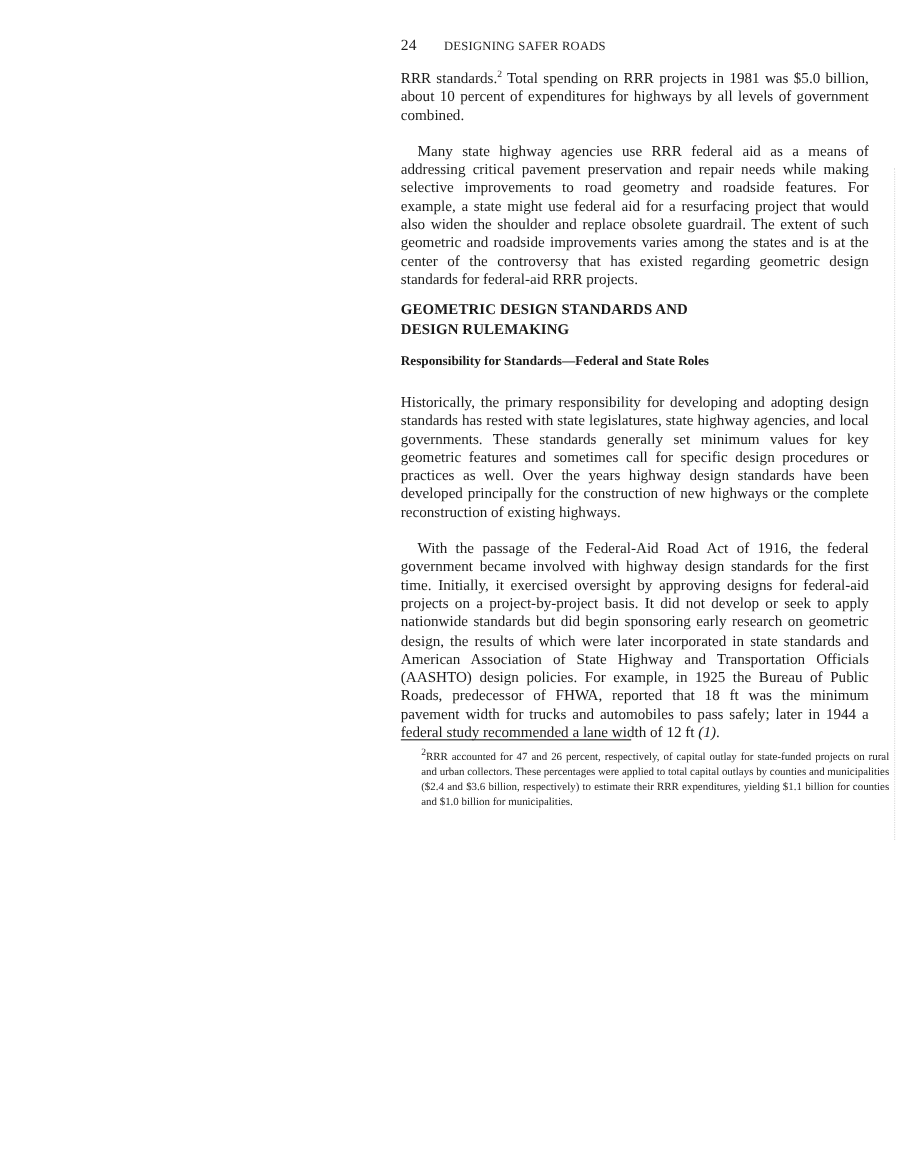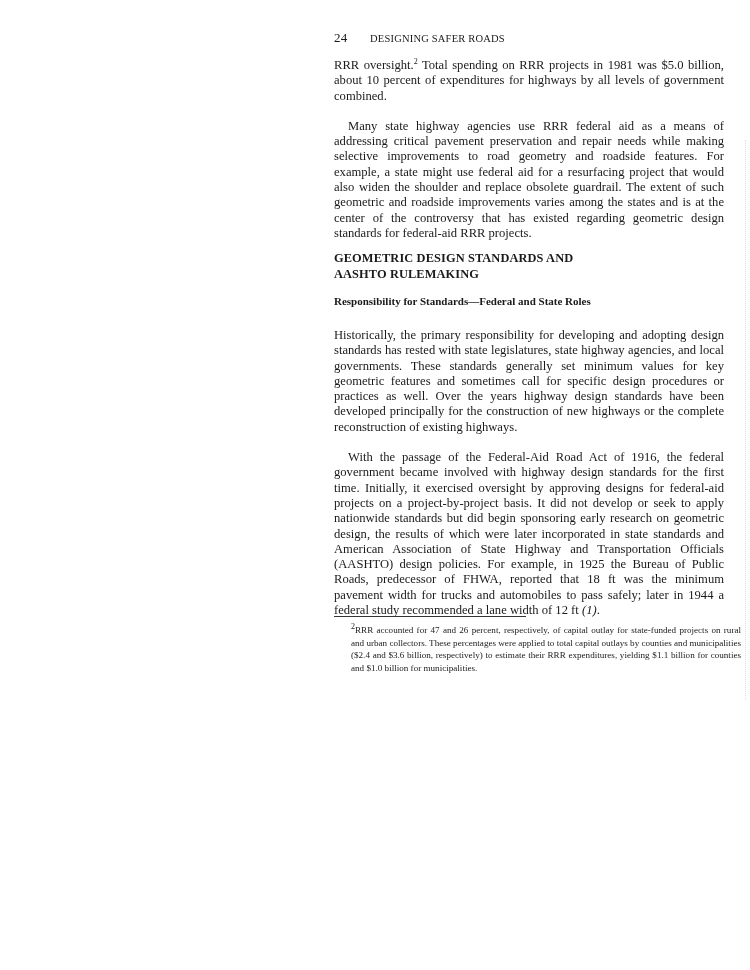--- a/index.html
+++ b/index.html
@@ -22,27 +22,27 @@
 </head>
 <body>
 
 <div class="page">
 
   <div class="running-head">
     <span class="pnum">24</span><span class="title">DESIGNING SAFER ROADS</span>
   </div>
 
   <div class="body-text" style="top:58px;">
-    <p><span>RRR oversight.</span><span class="sup">2</span><span>  Total spending on RRR projects in 1981 was $5.0 billion, about 10 percent of expenditures for highways by all levels of government combined.</span></p>
+    <p><span>RRR standards.</span><span class="sup">2</span><span>  Total spending on RRR projects in 1981 was $5.0 billion, about 10 percent of expenditures for highways by all levels of government combined.</span></p>
     <p class="indent">Many state highway agencies use RRR federal aid as a means of addressing critical pavement preservation and repair needs while making selective improvements to road geometry and roadside features. For example, a state might use federal aid for a resurfacing project that would also widen the shoulder and replace obsolete guardrail. The extent of such geometric and roadside improvements varies among the states and is at the center of the controversy that has existed regarding geometric design standards for federal-aid RRR projects.</p>
   </div>
 
   <div class="h1">
     <div>GEOMETRIC DESIGN STANDARDS AND</div>
-    <div>AASHTO RULEMAKING</div>
+    <div>DESIGN RULEMAKING</div>
   </div>
 
   <div class="h2">Responsibility for Standards—Federal and State Roles</div>
 
   <div class="body-text" style="top:328px;">
     <p>Historically, the primary responsibility for developing and adopting design standards has rested with state legislatures, state highway agencies, and local governments. These standards generally set minimum values for key geometric features and sometimes call for specific design procedures or practices as well. Over the years highway design standards have been developed principally for the construction of new highways or the complete reconstruction of existing highways.</p>
     <p class="indent"><span>With the passage of the Federal-Aid Road Act of 1916, the federal government became involved with highway design standards for the first time. Initially, it exercised oversight by approving designs for federal-aid projects on a project-by-project basis. It did not develop or seek to apply nationwide standards but did begin sponsoring early research on geometric design, the results of which were later incorporated in state standards and American Association of State Highway and Transportation Officials (AASHTO) design policies. For example, in 1925 the Bureau of Public Roads, predecessor of FHWA, reported that 18 ft was the minimum pavement width for trucks and automobiles to pass safely; later in 1944 a federal study recommended a lane width of 12 ft </span><em>(1)</em><span>.</span></p>
   </div>
 
   <div class="rule"></div>

